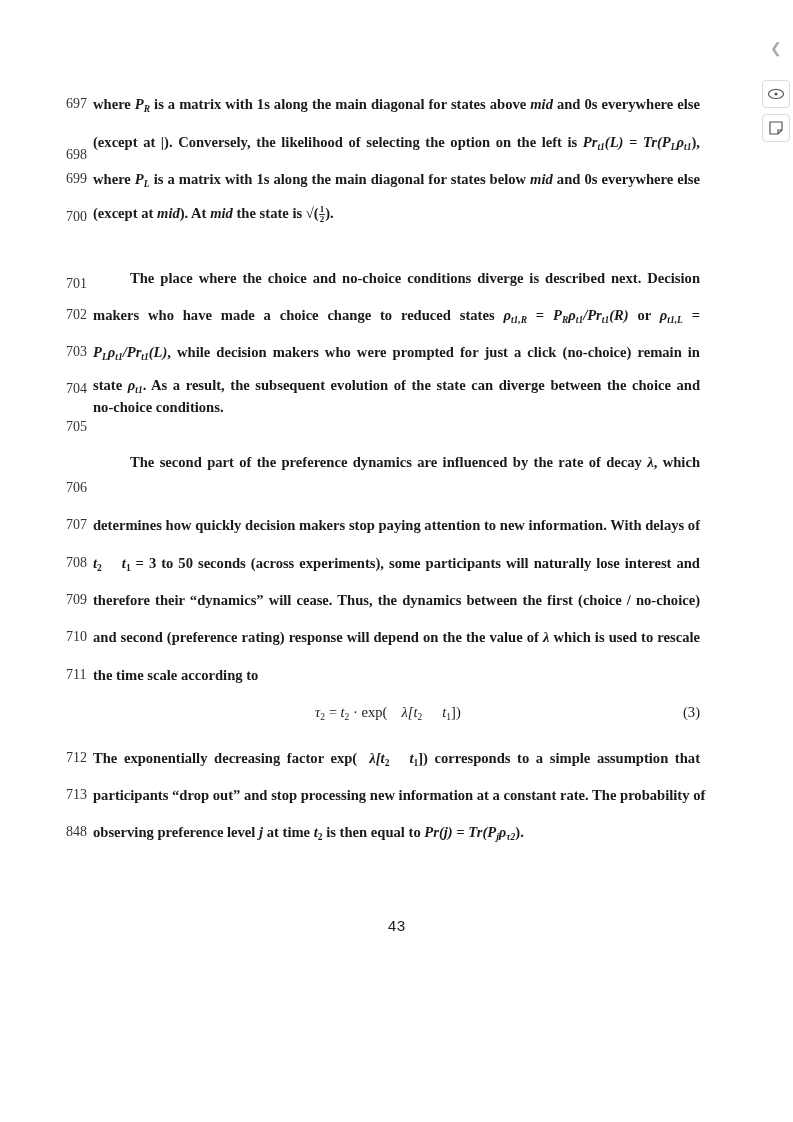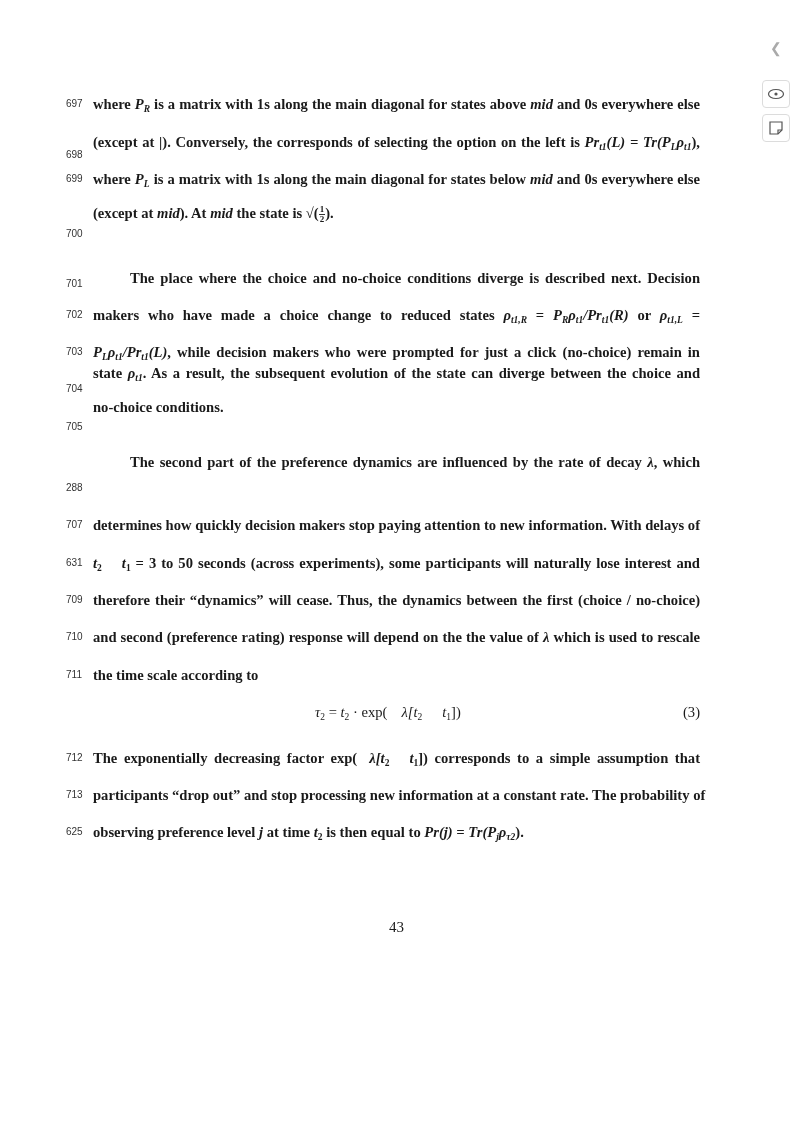--- a/index.html
+++ b/index.html
@@ -1,27 +1,27 @@
 <!DOCTYPE html>
 <html><head>
 <meta charset="utf-8">
 <style>
   html, body { margin:0; padding:0; }
   body { width:793px; height:1122px; background:#ffffff; position:relative; overflow:hidden;
          font-family:"Liberation Serif", "DejaVu Serif", serif; color:#1a1a1a; }
   .line { position:absolute; left:93px; width:607px; font-size:14.6px; line-height:18px; white-space:nowrap;font-weight:bold; }
   .line.just { text-align:justify; text-align-last:justify; }
-  .ln { position:absolute; left:66px; font-size:10px; color:#333; font-family:Liberation Sans, sans-serif; line-height:18px; }
+  .ln { position:absolute; left:66px; font-size:14px; color:#333; font-family:Liberation Serif, serif; line-height:18px; }
   .m { font-style:italic; }
   .ind { display:inline-block; width:37px; }
   sub { font-size:9.5px; vertical-align:-3px; line-height:0; }
   .eq { position:absolute; left:93px; width:607px; font-size:14.6px; line-height:18px; }
   .eq-body { position:absolute; left:222px; }
   .eq-num { position:absolute; right:0; }
-  .pagenum { position:absolute; left:0; width:793px; text-align:center; top:919px; font-size:15px; }
+  .pagenum { position:absolute; left:0; width:793px; text-align:center; top:919px; font-size:15px;font-family:Liberation Mono, monospace; }
   .side { position:absolute; left:762px; }
   .sbtn { position:absolute; left:762px; width:28px; height:28px; border:1px solid #dcdcdc; border-radius:4px; background:#fff; box-sizing:border-box; }
   .chev { top:40px; left:770px; font-family:"DejaVu Sans", sans-serif; font-size:14px; color:#aaa; }
   .frac { display:inline-block; vertical-align:middle; text-align:center; font-size:9px; line-height:9px; }
   .frac span { display:block; }
   .frac .num { border-bottom:1px solid #333; padding:0 1px; }
 </style>
 </head>
 <body>
 
@@ -35,51 +35,51 @@
 <div class="sbtn" style="top:114px;">
   <svg width="26" height="26">
     <path d="M7 7 H19 V15 L15 19 H7 Z" fill="none" stroke="#555" stroke-width="1.2"></path>
     <path d="M19 15 H15 V19" fill="none" stroke="#555" stroke-width="1.2"></path>
   </svg>
 </div>
 
 <div class="ln" style="top:95px">697</div>
 <div class="ln" style="top:146px">698</div>
 <div class="ln" style="top:170px">699</div>
-<div class="ln" style="top:225px">700</div>
+<div class="ln" style="top:208px">700</div>
 <div class="ln" style="top:275px">701</div>
 <div class="ln" style="top:306px">702</div>
 <div class="ln" style="top:343px">703</div>
 <div class="ln" style="top:380px">704</div>
 <div class="ln" style="top:418px">705</div>
-<div class="ln" style="top:479px">288</div>
+<div class="ln" style="top:479px">706</div>
 <div class="ln" style="top:516px">707</div>
-<div class="ln" style="top:554px">631</div>
+<div class="ln" style="top:554px">708</div>
 <div class="ln" style="top:591px">709</div>
 <div class="ln" style="top:628px">710</div>
 <div class="ln" style="top:666px">711</div>
 <div class="ln" style="top:749px">712</div>
 <div class="ln" style="top:786px">713</div>
-<div class="ln" style="top:823px">625</div>
+<div class="ln" style="top:823px">848</div>
 
 <div class="line just" style="top:95px"><span>where </span><span class="m">P</span><sub class="m">R</sub><span> is a matrix with 1s along the main diagonal for states above </span><span class="m">mid</span><span> and 0s everywhere else</span></div>
 
-<div class="line just" style="top:133px"><span>(except at |). Conversely, the corresponds of selecting the option on the left is </span><span class="m">Pr</span><sub class="m">t1</sub><span class="m">(L) = </span><span class="m">Tr</span><span class="m">(P</span><sub class="m">L</sub><span class="m">ρ</span><sub class="m">t1</sub><span>),</span></div>
+<div class="line just" style="top:133px"><span>(except at |). Conversely, the likelihood of selecting the option on the left is </span><span class="m">Pr</span><sub class="m">t1</sub><span class="m">(L) = </span><span class="m">Tr</span><span class="m">(P</span><sub class="m">L</sub><span class="m">ρ</span><sub class="m">t1</sub><span>),</span></div>
 
 <div class="line just" style="top:170px"><span>where </span><span class="m">P</span><sub class="m">L</sub><span> is a matrix with 1s along the main diagonal for states below </span><span class="m">mid</span><span> and 0s everywhere else</span></div>
 
 <div class="line" style="top:204px"><span>(except at </span><span class="m">mid</span><span>). At </span><span class="m">mid</span><span> the state is </span><span>√(</span><span class="frac"><span class="num">1</span><span>2</span></span><span>).</span></div>
 
 <div class="line just" style="top:269px"><span class="ind"></span><span>The place where the choice and no-choice conditions diverge is described next.  Decision</span></div>
 
 <div class="line just" style="top:306px"><span>makers who have made a choice change to reduced states </span><span class="m">ρ</span><sub class="m">t1,R</sub><span> = </span><span class="m">P</span><sub class="m">R</sub><span class="m">ρ</span><sub class="m">t1</sub><span class="m">/Pr</span><sub class="m">t1</sub><span class="m">(R)</span><span> or </span><span class="m">ρ</span><sub class="m">t1,L</sub><span> =</span></div>
 
 <div class="line just" style="top:343px"><span class="m">P</span><sub class="m">L</sub><span class="m">ρ</span><sub class="m">t1</sub><span class="m">/Pr</span><sub class="m">t1</sub><span class="m">(L)</span><span>, while decision makers who were prompted for just a click (no-choice) remain in</span></div>
 
-<div class="line just" style="top:364px"><span>state </span><span class="m">ρ</span><sub class="m">t1</sub><span>.  As a result, the subsequent evolution of the state can diverge between the choice and</span></div>
+<div class="line just" style="top:376px"><span>state </span><span class="m">ρ</span><sub class="m">t1</sub><span>.  As a result, the subsequent evolution of the state can diverge between the choice and</span></div>
 
 <div class="line" style="top:398px"><span>no-choice conditions.</span></div>
 
 <div class="line just" style="top:453px"><span class="ind"></span><span>The second part of the preference dynamics are influenced by the rate of decay </span><span class="m">λ</span><span>, which</span></div>
 
 <div class="line just" style="top:516px"><span>determines how quickly decision makers stop paying attention to new information. With delays of</span></div>
 
 <div class="line just" style="top:554px"><span class="m">t</span><sub>2</sub><span style="display:inline-block;width:20px"></span><span class="m">t</span><sub>1</sub><span> = 3 to 50 seconds (across experiments), some participants will naturally lose interest and</span></div>
 
 <div class="line just" style="top:591px"><span>therefore their “dynamics” will cease.  Thus, the dynamics between the first (choice / no-choice)</span></div>

